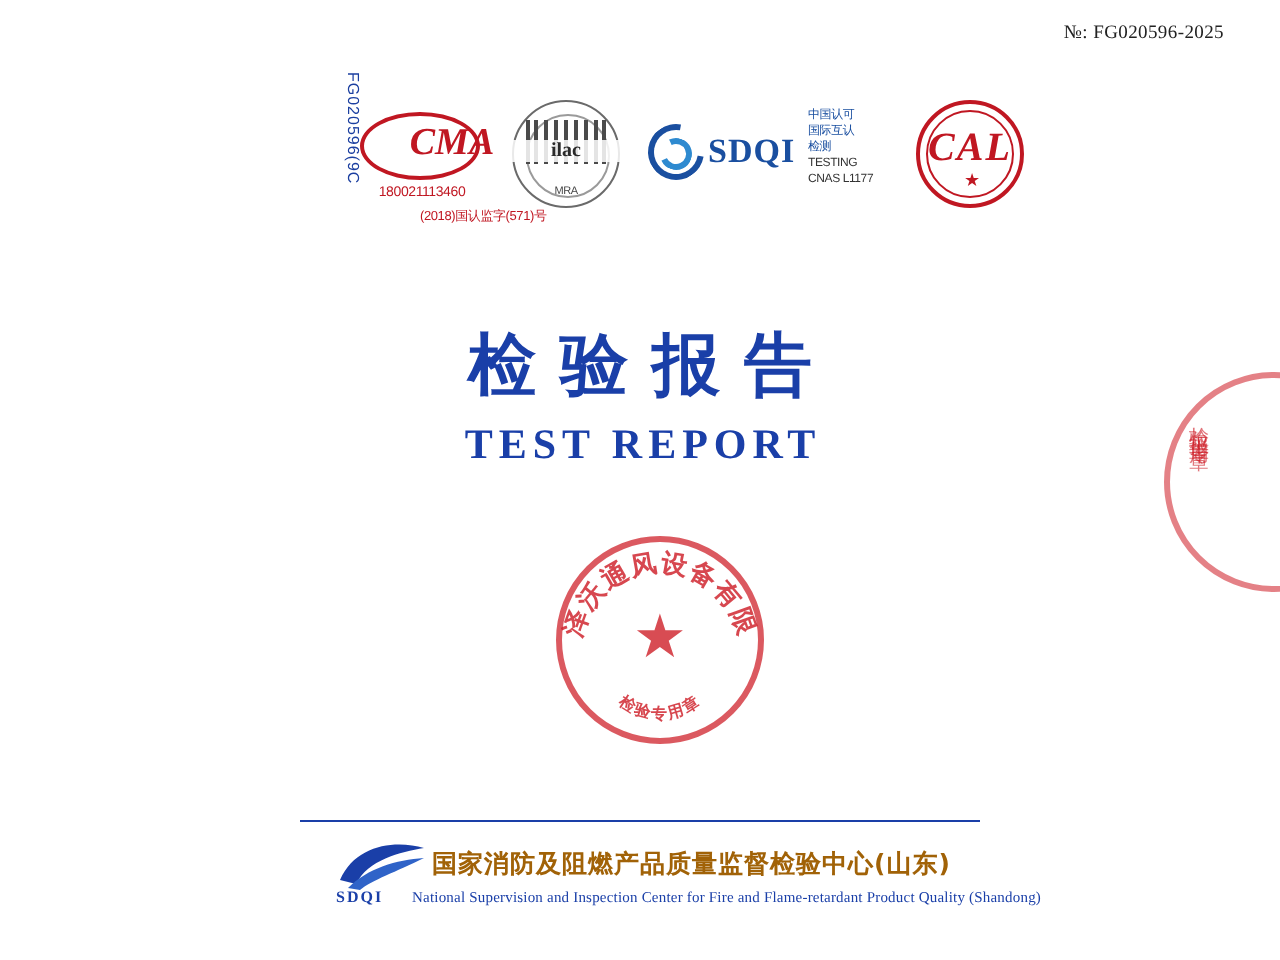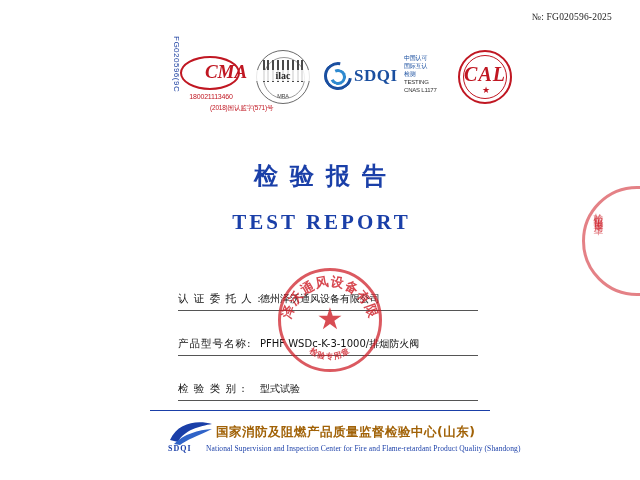--- a/index.html
+++ b/index.html
@@ -259,21 +259,21 @@
     letter-spacing: -0.2px;
   }
   
   .title-cn {
     position: absolute;
     left: 0; top: 160px;
     width: 640px;
     text-align: center;
     font-family: "DejaVu Sans", sans-serif;
     font-weight: bold;
-    font-size: 24px;
+    font-size: 34px;
     letter-spacing: 12px;
     color: #1a3fa8;
     text-indent: 12px;
   }
   .title-en {
     position: absolute;
     left: 0; top: 210px;
     width: 640px;
     text-align: center;
     font-family: "Liberation Serif", serif;
@@ -488,34 +488,20 @@
 
   <div class="cal-caption">(2018)国认监字(571)号</div>
 
   <div class="title-cn">检验报告</div>
   <div class="title-en">TEST REPORT</div>
 
   <div class="edge-seal">
     <div class="t">检验报告专用章</div>
   </div>
 
-  <div class="fields">
-    <div class="field f1">
-      <span class="lbl">认 证 委 托 人 :</span>
-      <span class="val">德州泽沃通风设备有限公司</span>
-    </div>
-    <div class="field f2">
-      <span class="lbl">产品型号名称:</span>
-      <span class="val">PFHF WSDc-K-3-1000/排烟防火阀</span>
-    </div>
-    <div class="field f3">
-      <span class="lbl">检 验 类 别 :</span>
-      <span class="val">型式试验</span>
-    </div>
-  </div>
 
   <div class="seal">
     <div class="ring"></div>
     <svg class="arc" viewBox="0 0 104 104">
       <defs>
         <path id="topArc" d="M 12,58 A 40,40 0 0 1 92,58" fill="none"></path>
         <path id="botArc" d="M 26,78 A 32,32 0 0 0 78,78" fill="none"></path>
       </defs>
       <text>
         <textPath href="#topArc" startOffset="50%" text-anchor="middle">德州泽沃通风设备有限公司</textPath>

